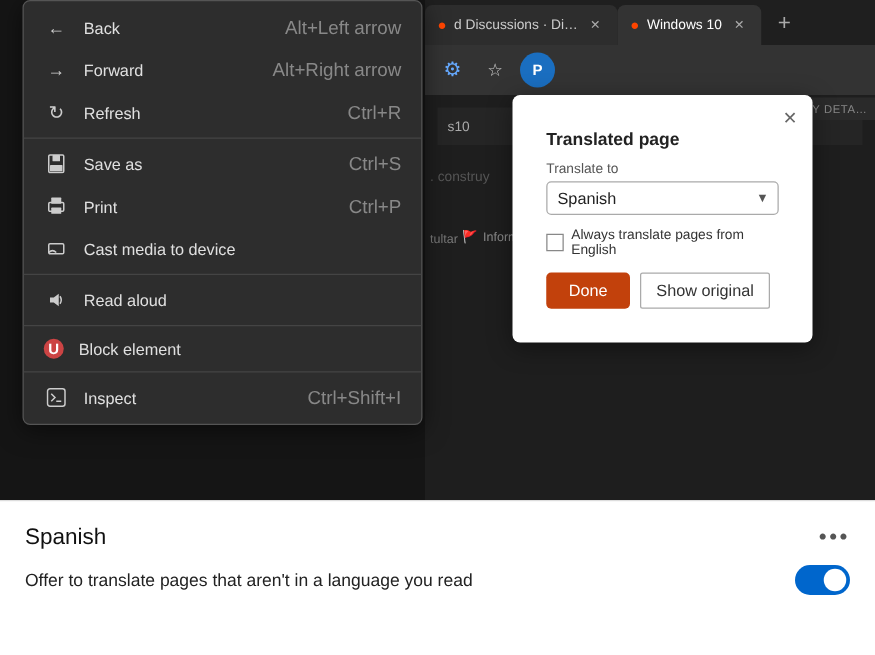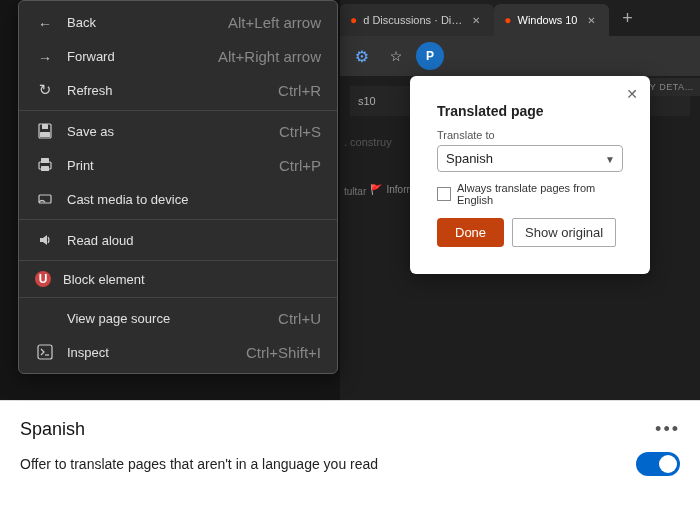--- a/index.html
+++ b/index.html
@@ -448,25 +448,20 @@
 
   <div class="menu-divider"></div>
 
   <div class="menu-item">
     <span class="menu-item-icon" style="color:#cc4444; font-size:12px; font-weight:bold; background:#cc4444; color:#fff; border-radius:50%; width:16px; height:16px; display:flex; align-items:center; justify-content:center;">U</span>
     <span class="menu-item-label">Block element</span>
   </div>
 
   <div class="menu-divider"></div>
 
-  <div class="menu-item">
-    <span class="menu-item-icon"></span>
-    <span class="menu-item-label">View page source</span>
-    <span class="menu-item-shortcut">Ctrl+U</span>
-  </div>
 
   <div class="menu-item">
     <span class="menu-item-icon">
       <svg width="16" height="16" viewBox="0 0 16 16" fill="none" stroke="#ccc" stroke-width="1.2">
         <rect x="1" y="1" width="14" height="14" rx="2"></rect>
         <path d="M4 5 L7 8 L4 11"></path>
         <path d="M8 11 L12 11"></path>
       </svg>
     </span>
     <span class="menu-item-label">Inspect</span>

